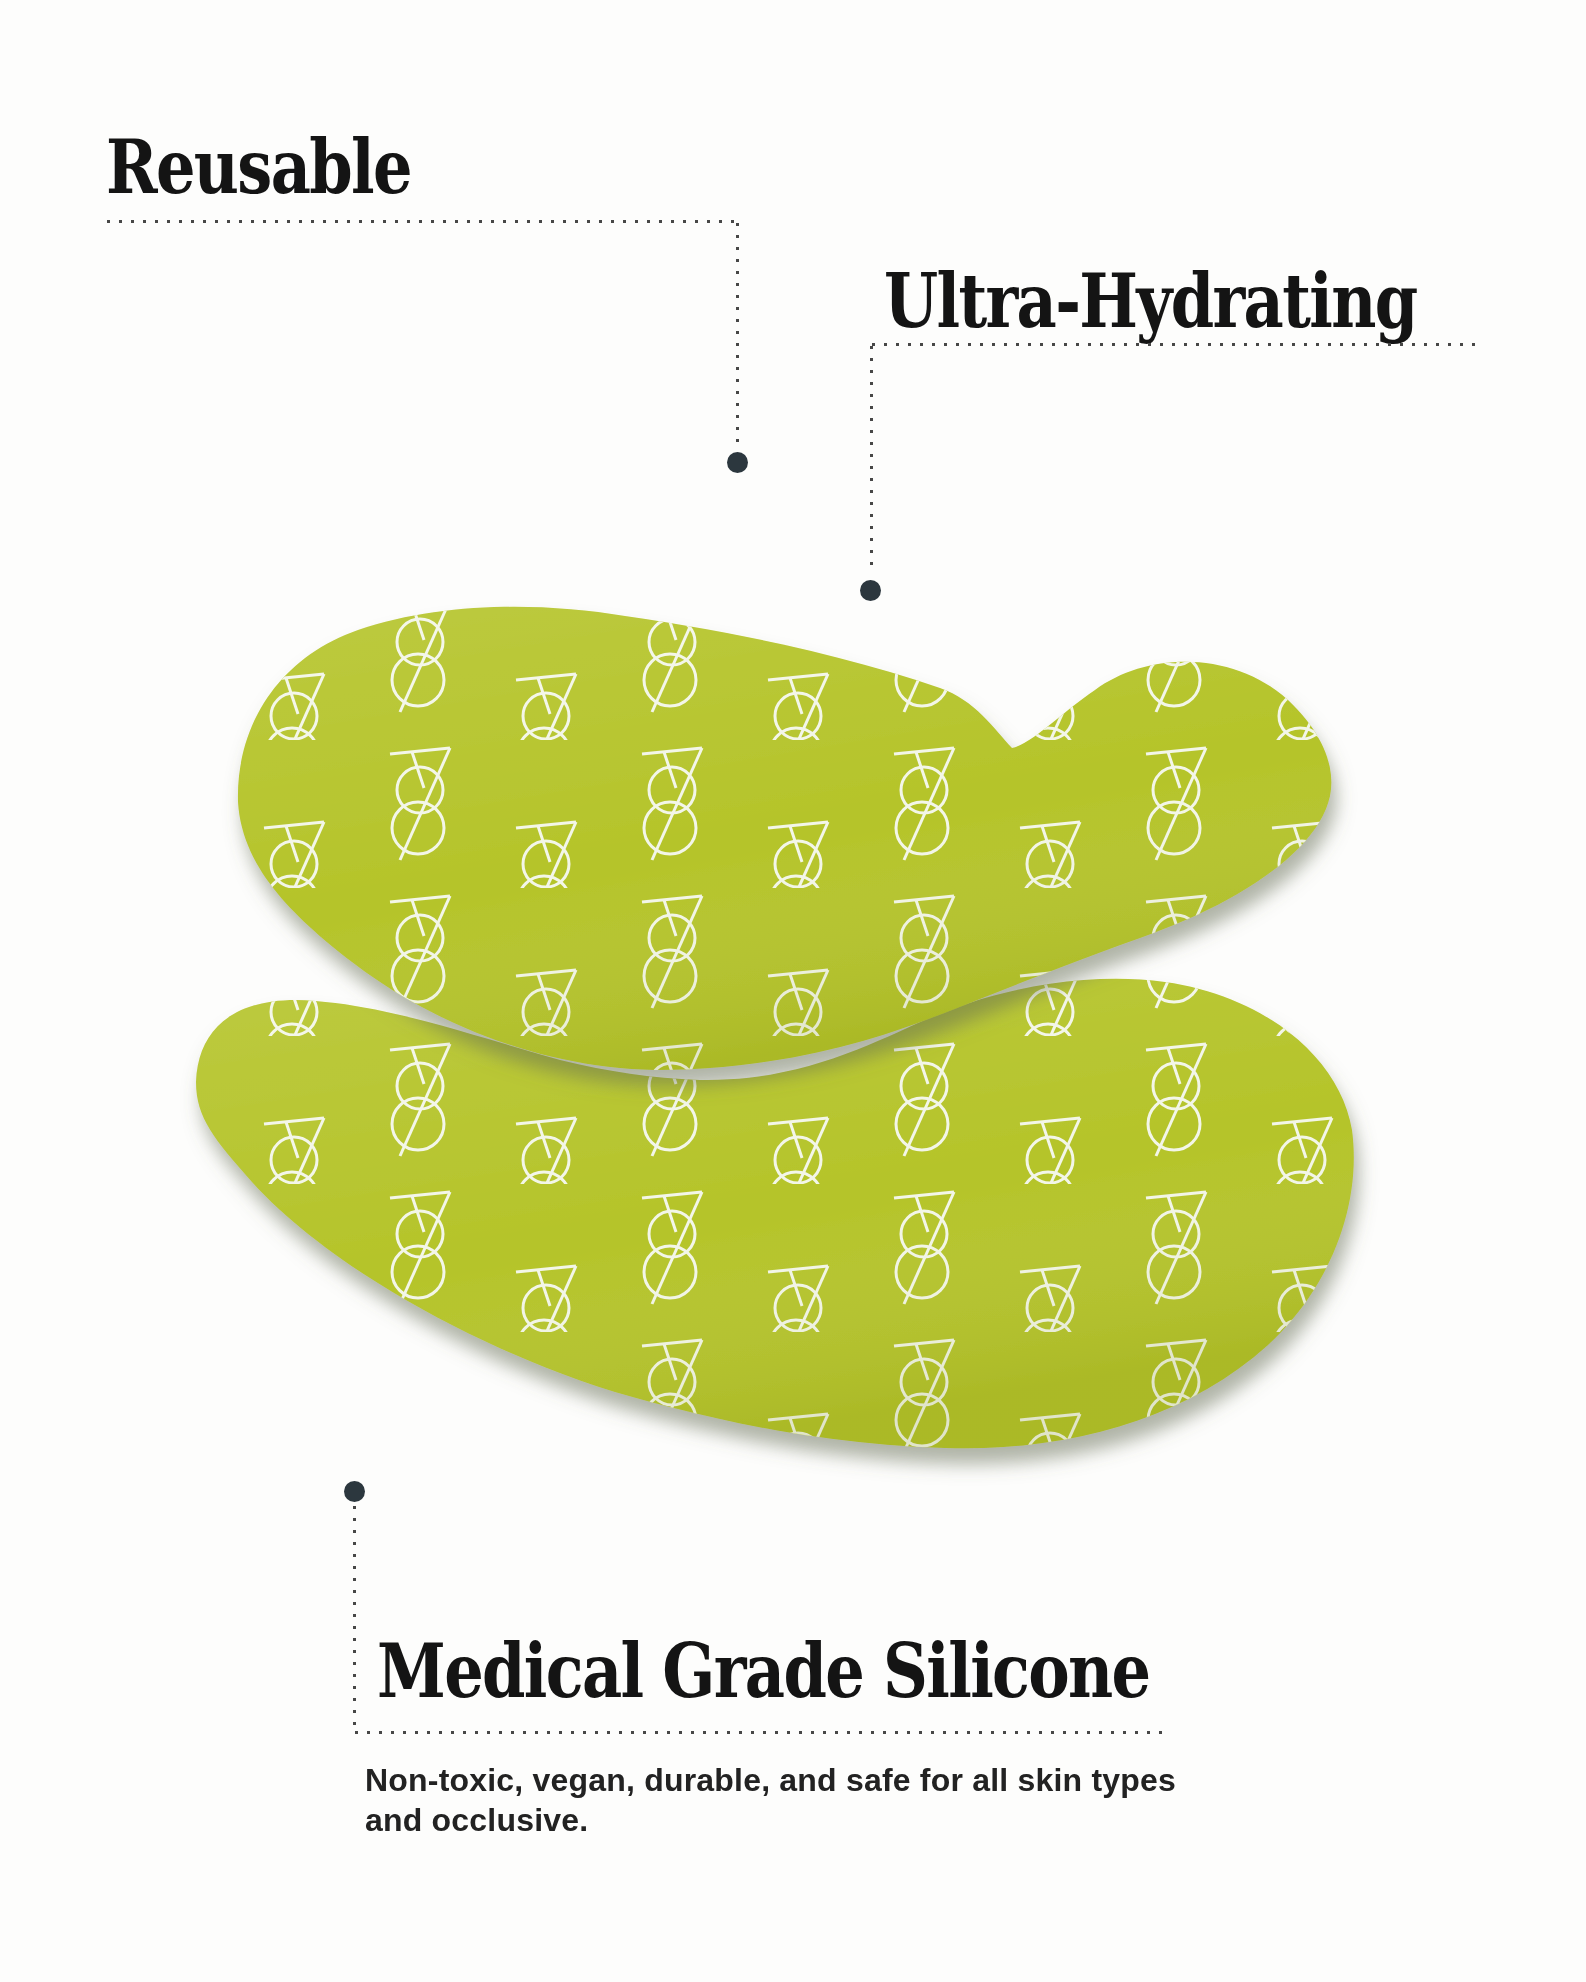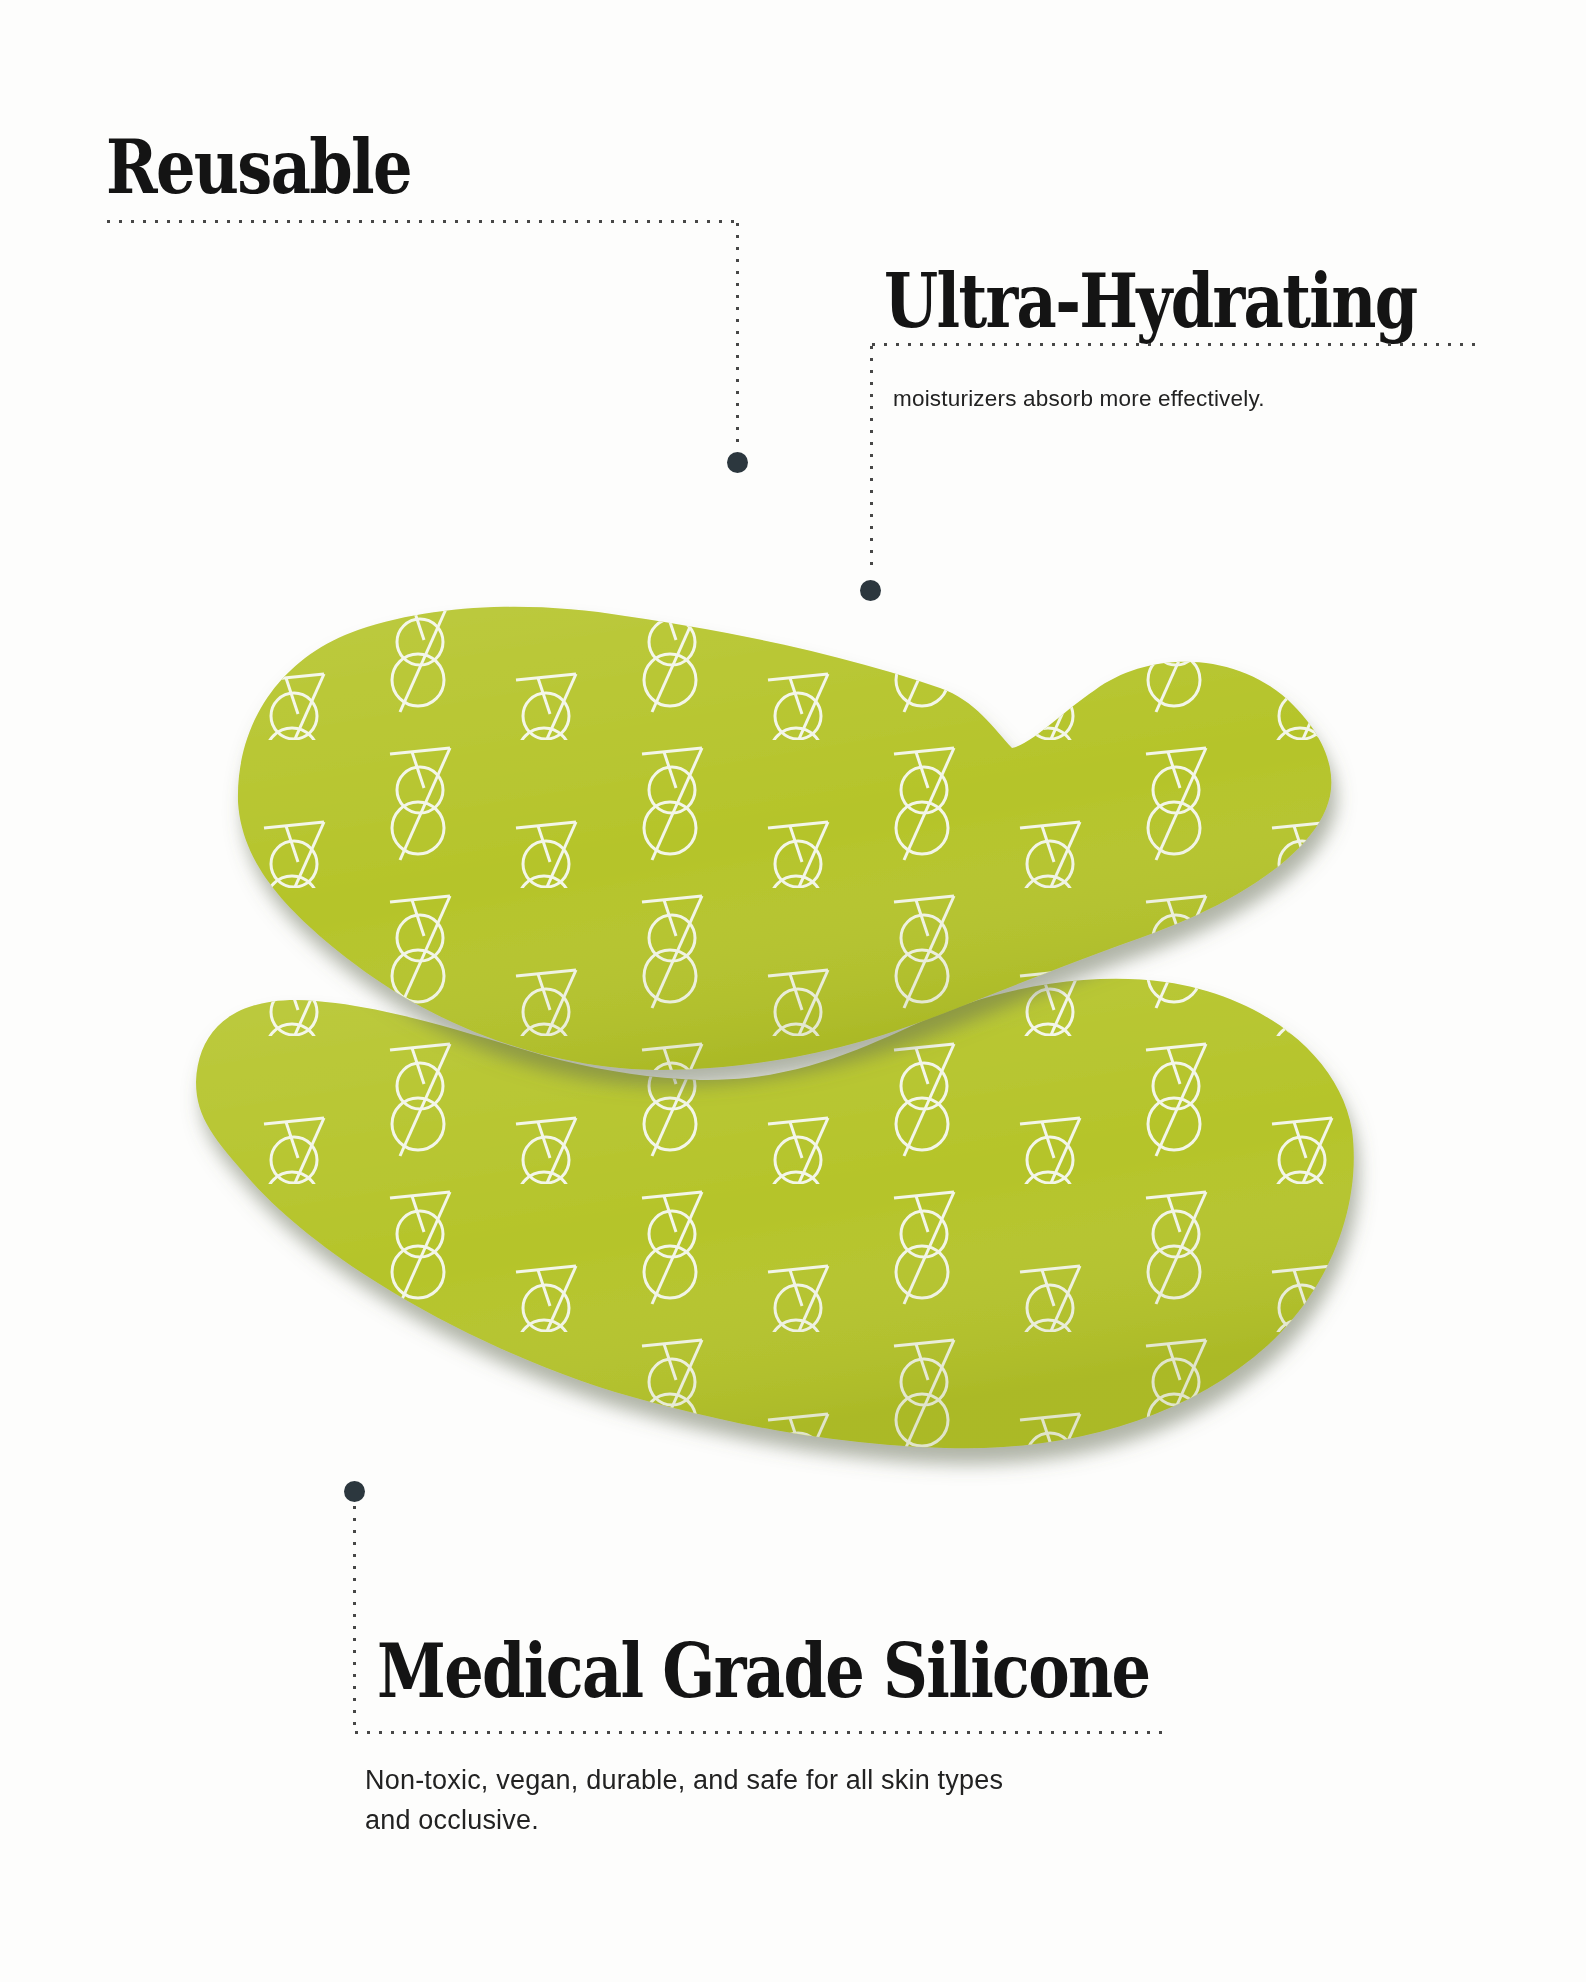--- a/index.html
+++ b/index.html
@@ -22,21 +22,21 @@
     transform-origin:left top;
     white-space:nowrap;
   }
   .feature-desc{
     position:absolute;
     font-size:22.5px;
     line-height:38px;
     letter-spacing:0.2px;
     color:var(--body-text,#222);
   }
-  .feature-desc--lg{font-size:27px;line-height:40px;}
+  .feature-desc--lg{font-size:32px;line-height:40px;font-weight:bold;}
   .feature-desc div{white-space:nowrap;}
   .dotline-h{
     position:absolute;height:3px;
     background-image:repeating-linear-gradient(to right,var(--dotted-line,#474747) 0 3px,transparent 3px 12px);
   }
   .dotline-v{
     position:absolute;width:3px;
     background-image:repeating-linear-gradient(to bottom,var(--dotted-line,#474747) 0 3px,transparent 3px 12px);
   }
   .connector-dot{
@@ -120,21 +120,20 @@
   <div class="feature-title" style="left:106px;top:130px;">Reusable</div>
   <div class="dotline-h" style="left:107px;top:220px;width:634px;"></div>
   <div class="dotline-v" style="left:736px;top:223px;height:226px;"></div>
   <div class="connector-dot" style="left:727px;top:452px;"></div>
 
   <div class="feature-title" style="left:884px;top:264px;">Ultra-Hydrating</div>
   <div class="dotline-h" style="left:872px;top:343px;width:612px;"></div>
   <div class="dotline-v" style="left:870px;top:346px;height:228px;"></div>
   <div class="connector-dot" style="left:860px;top:580px;"></div>
   <div class="feature-desc" style="left:893px;top:380px;">
-    <div>moisturizers absorb more effectively.</div>
   </div>
 
   <div class="connector-dot" style="left:344px;top:1481px;"></div>
   <div class="dotline-v" style="left:353px;top:1506px;height:226px;"></div>
   <div class="dotline-h" style="left:355px;top:1731px;width:810px;"></div>
   <div class="feature-title" style="left:377px;top:1634px;">Medical Grade Silicone</div>
   <div class="feature-desc feature-desc--lg" style="left:365px;top:1760px;">
     <div>Non-toxic, vegan, durable, and safe for all skin types</div>
     <div>and occlusive.</div>
   </div>

